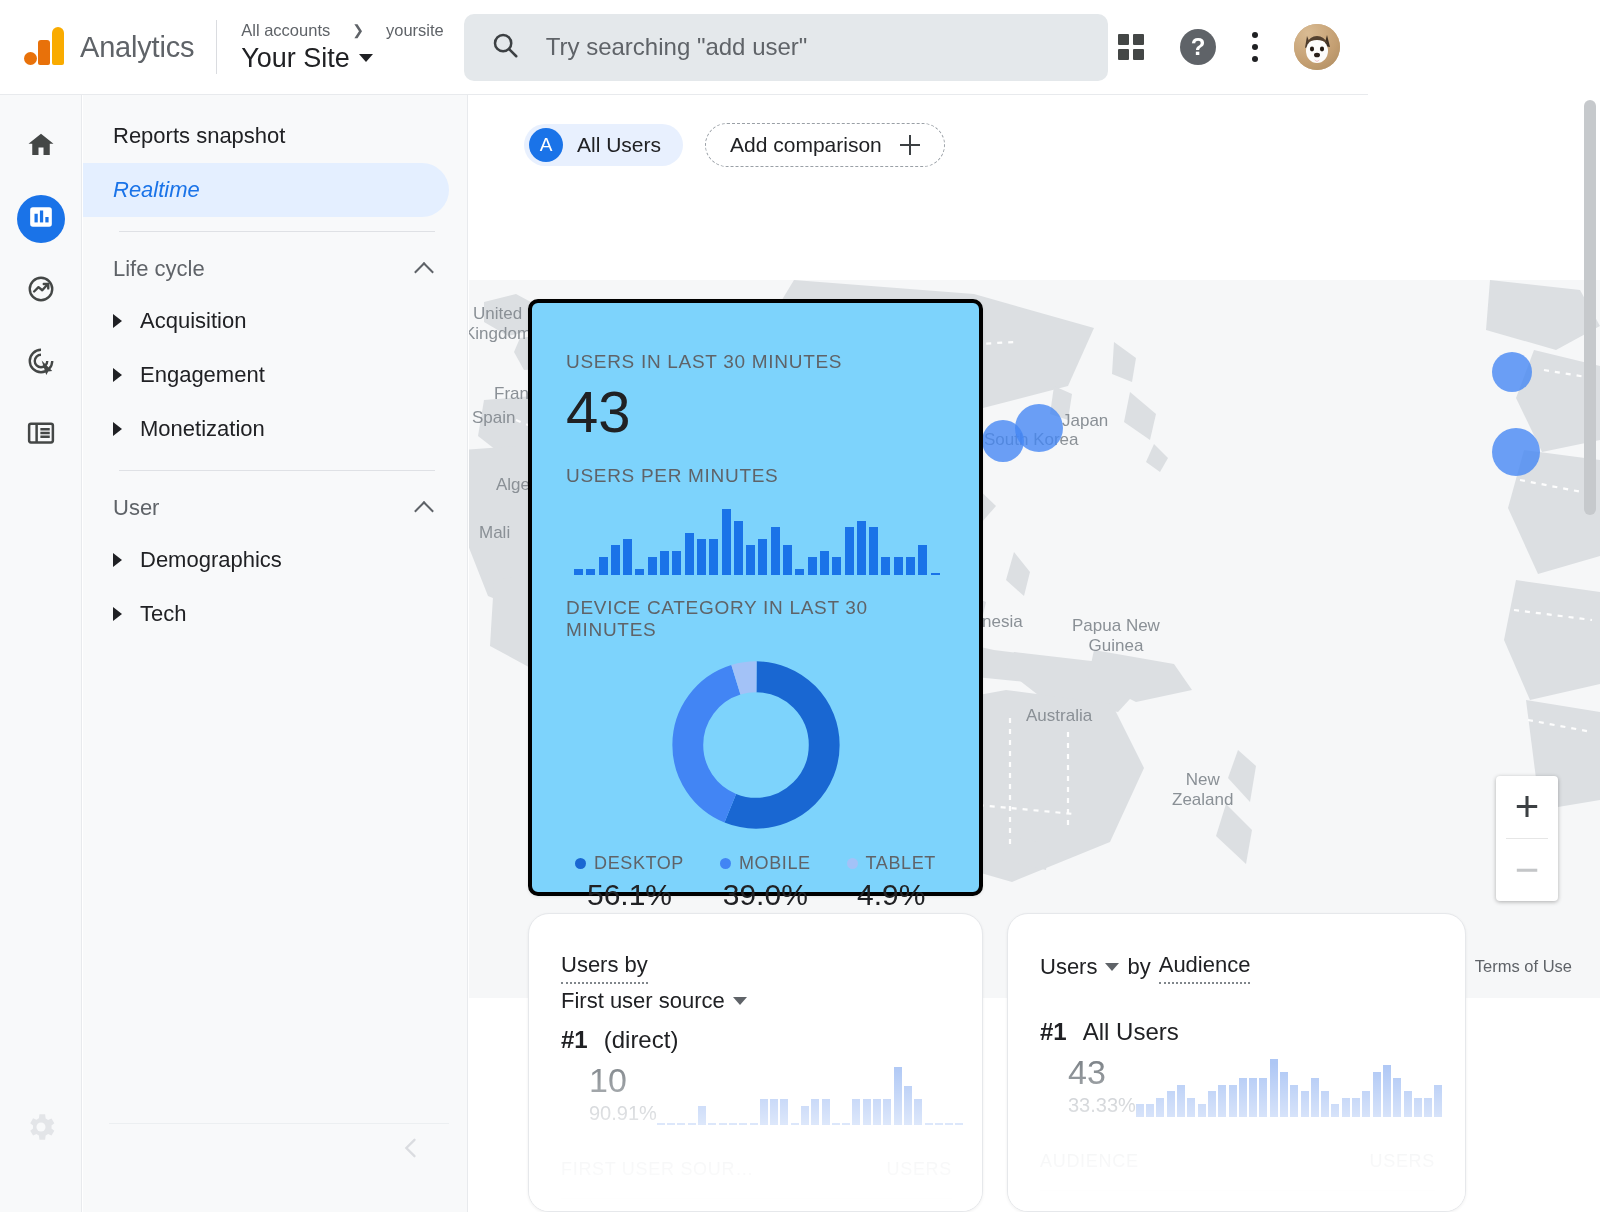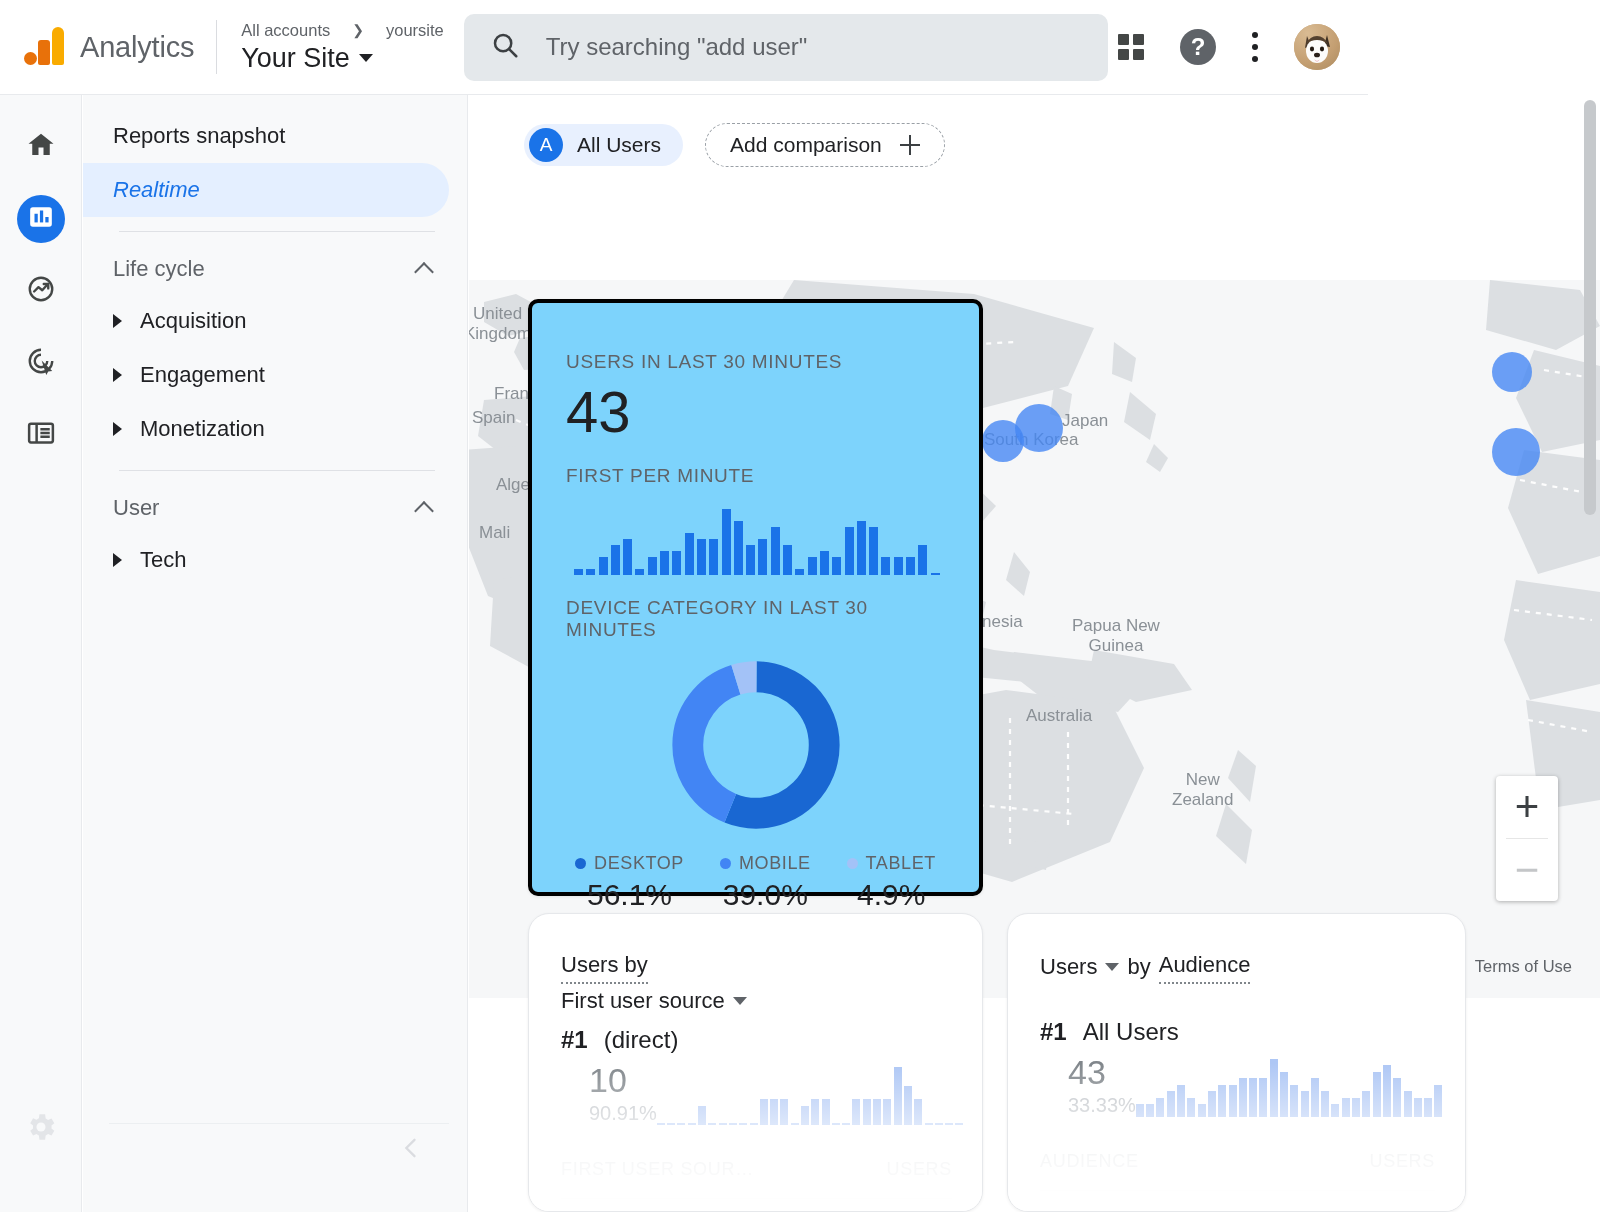--- a/index.html
+++ b/index.html
@@ -348,20 +348,24 @@
       <span>Monetization</span>
     </div>
 
     <div class="nav-sep"></div>
     <div class="nav-group">
       <span>User</span>
       <span class="chev-up"></span>
     </div>
     <div class="nav-sub">
       <span class="tri-right"></span>
+      <span>Demographics</span>
+    </div>
+    <div class="nav-sub">
+      <span class="tri-right"></span>
       <span>Tech</span>
     </div>
 
     <div class="nav-bottom-sep"></div>
     <div class="nav-collapse">
       <svg width="28" height="28" viewBox="0 0 24 24" fill="none" stroke="#dadce0" stroke-width="2" stroke-linecap="round">
           <polyline points="15,5 8,12 15,19"></polyline>
         </svg>
     </div>
   </div>
@@ -523,21 +527,21 @@
       <div class="map-foot">
         <span>Keyboard shortcuts</span>
         <span>Map data ©2023</span>
         <span>Terms of Use</span>
       </div>
     </div>
 
     <div class="ov-card">
       <div class="kpi-label">USERS IN LAST 30 MINUTES</div>
       <div class="kpi-value">43</div>
-      <div class="upm-label">FIRST PER MINUTE</div>
+      <div class="upm-label">USERS PER MINUTES</div>
       <div class="upm-chart" id="upmChart">
           <div class="upm-bar" style="height: 6px; background: rgb(26, 115, 232);"></div>
           <div class="upm-bar" style="height: 6px; background: rgb(26, 115, 232);"></div>
           <div class="upm-bar" style="height: 18px; background: rgb(26, 115, 232);"></div>
           <div class="upm-bar" style="height: 30px; background: rgb(26, 115, 232);"></div>
           <div class="upm-bar" style="height: 36px; background: rgb(26, 115, 232);"></div>
           <div class="upm-bar" style="height: 6px; background: rgb(26, 115, 232);"></div>
           <div class="upm-bar" style="height: 18px; background: rgb(26, 115, 232);"></div>
           <div class="upm-bar" style="height: 24px; background: rgb(26, 115, 232);"></div>
           <div class="upm-bar" style="height: 24px; background: rgb(26, 115, 232);"></div>

